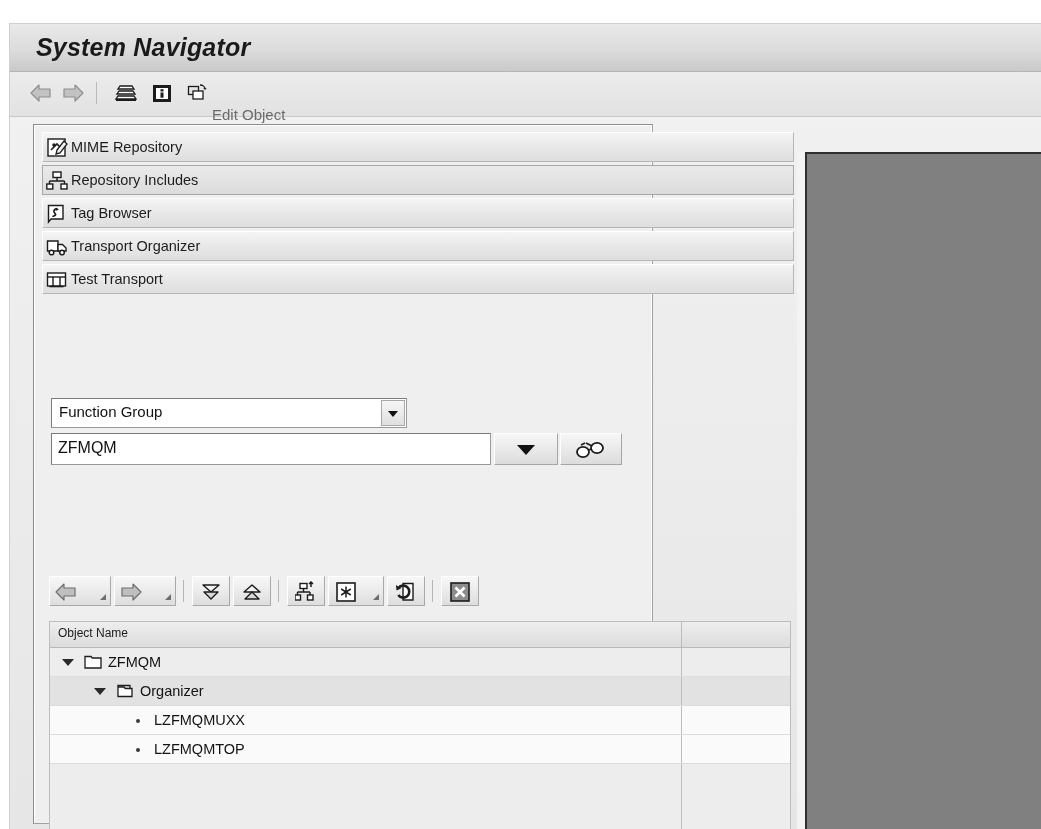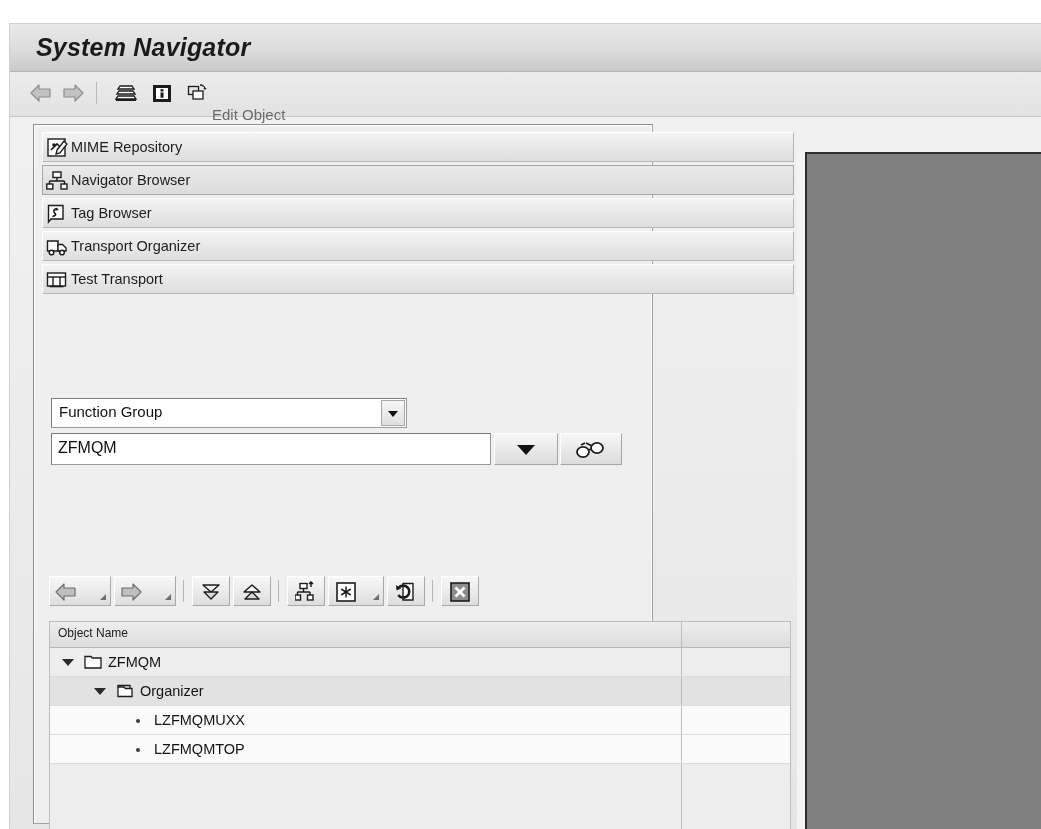--- a/index.html
+++ b/index.html
@@ -305,21 +305,21 @@
 
             <div class="navbtn sel">
               <div class="nb-ico">
                 <svg width="22" height="22" viewBox="0 0 22 22">
                   <rect x="7" y="2" width="8" height="5.5" fill="#fff" stroke="#1c1c1c" stroke-width="1.4"></rect>
                   <path d="M11 7.5 L11 11 M3.5 11 L18.5 11 M3.5 11 L3.5 14 M18.5 11 L18.5 14" fill="none" stroke="#1c1c1c" stroke-width="1.4"></path>
                   <rect x="0.8" y="14" width="6" height="5" fill="#fff" stroke="#1c1c1c" stroke-width="1.4"></rect>
                   <rect x="15" y="14" width="6" height="5" fill="#fff" stroke="#1c1c1c" stroke-width="1.4"></rect>
                 </svg>
               </div>
-              <div class="nb-txt">Navigator Browser</div>
+              <div class="nb-txt">Repository Includes</div>
             </div>
 
 
             <div class="navbtn">
               <div class="nb-ico">
                 <svg width="22" height="22" viewBox="0 0 22 22">
                   <path d="M2.5 2.5 L17 2.5 L17 16 L5 16 L2.5 19 Z" fill="#fff" stroke="#1c1c1c" stroke-width="1.4"></path>
                   <path d="M11.5 5.5 C7.5 5.5 7 9 9 10.5 C11 12 7.5 13.5 6.5 13" fill="none" stroke="#1c1c1c" stroke-width="1.7"></path>
                   <path d="M9.5 5 L13 6.5 L9.5 8" fill="#1c1c1c"></path>
                 </svg>

